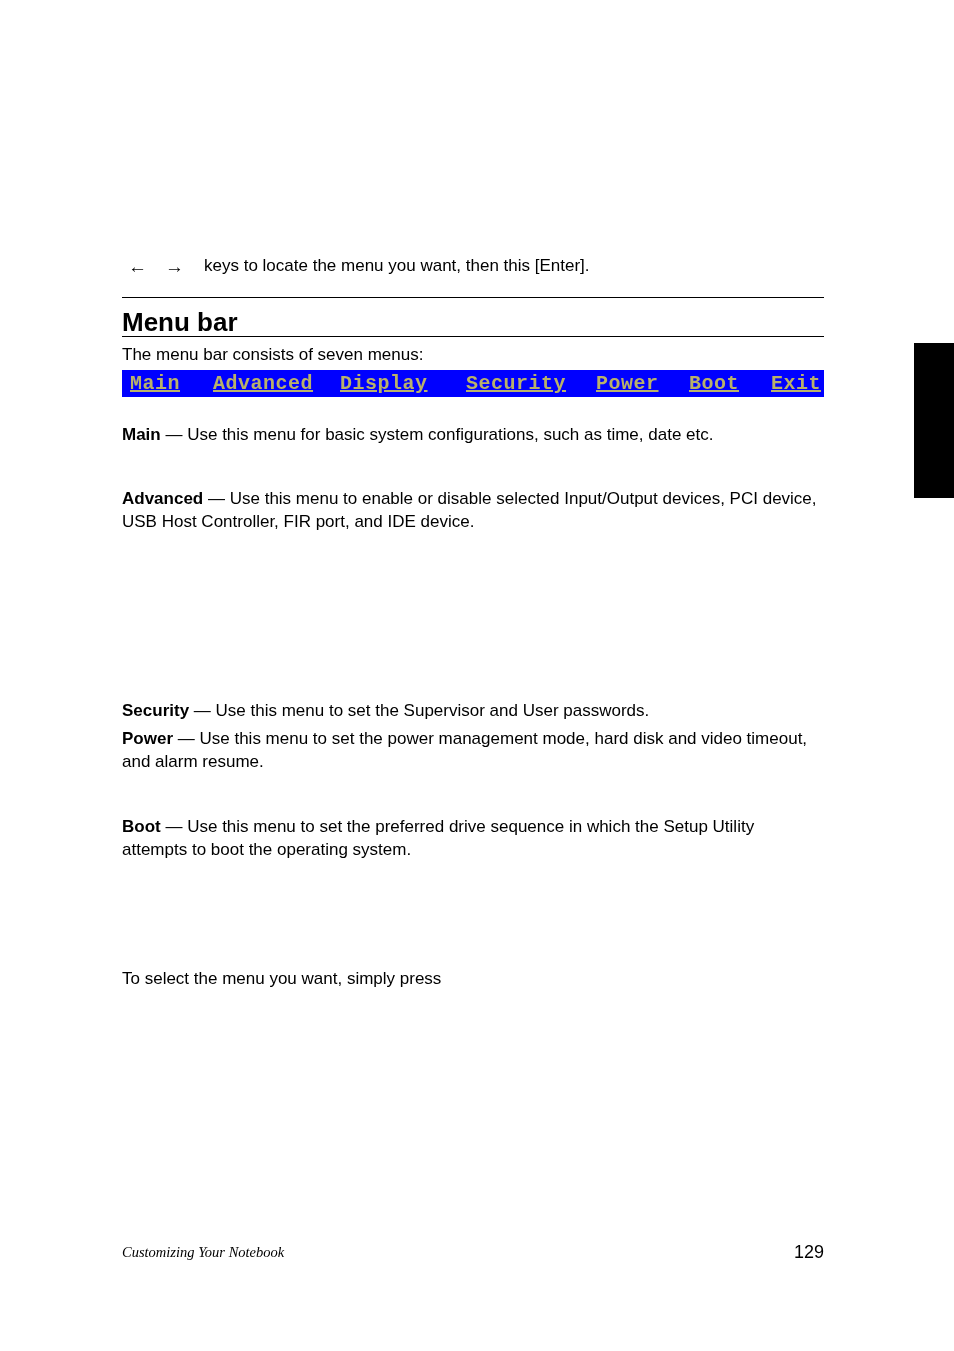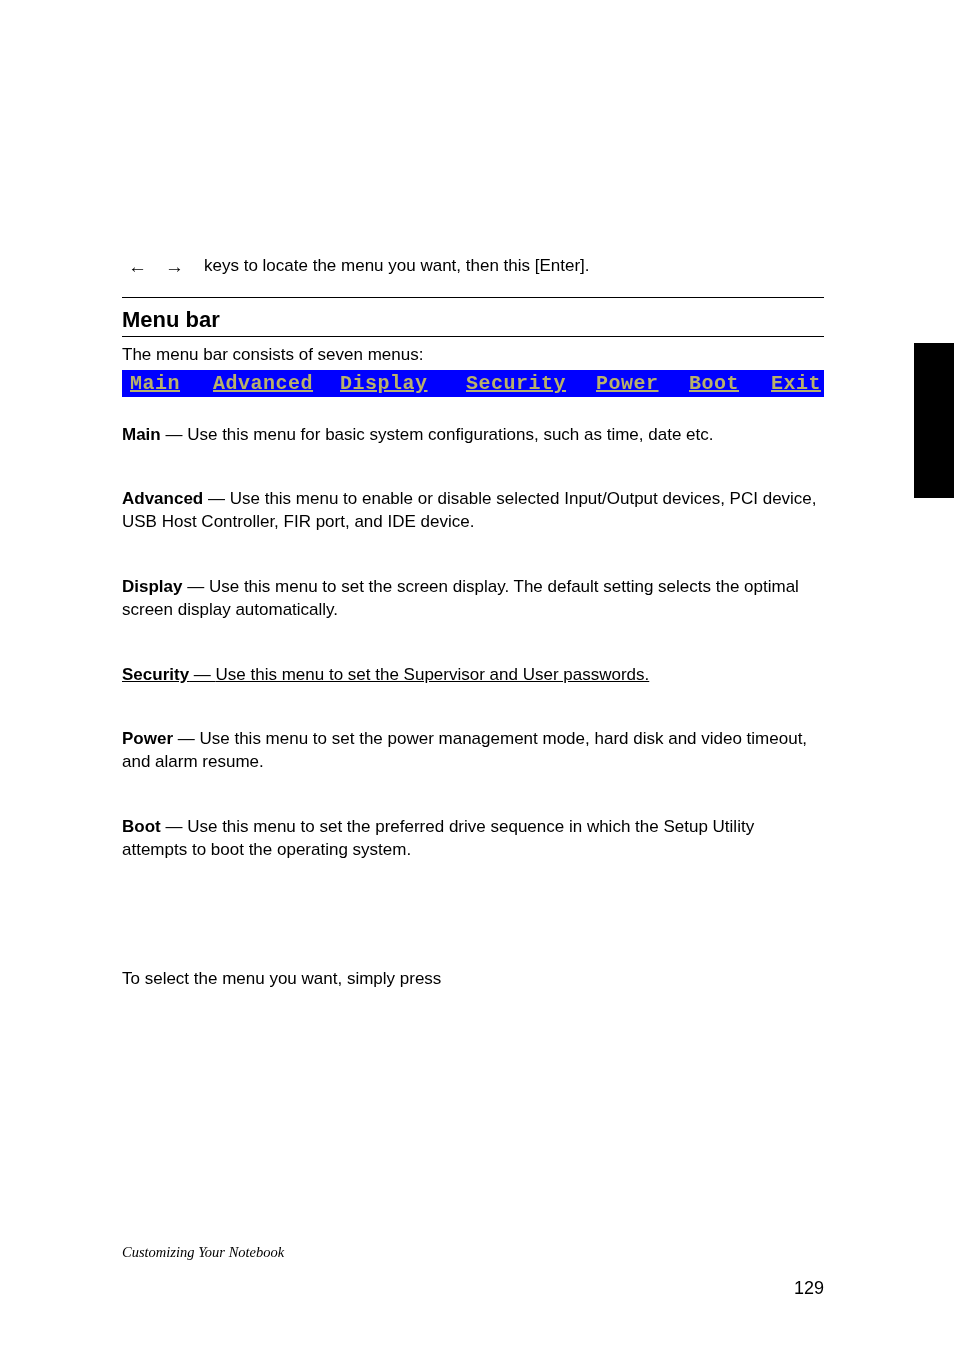--- a/index.html
+++ b/index.html
@@ -8,35 +8,35 @@
   .black-tab { position: absolute; top: 343px; right: 0; width: 40px; height: 155px; background: #000; }
   .line-item { position: absolute; left: 122px; width: 700px; font-size: 17px; line-height: 1.35; }
   .arrows { position: absolute; left: 128px; top: 256px; font-size: 19px; }
   .arrow-gap { display: inline-block; width: 18px; }
   .key-text { position: absolute; left: 204px; top: 255px; font-size: 17px; width: 620px; line-height: 1.35; }
   .hr { position: absolute; left: 122px; width: 702px; height: 0; border-top: 1px solid #000; }
   .heading { position: absolute; left: 122px; font-weight: 700; }
   .bios-bar { position: absolute; left: 122px; top: 370px; width: 702px; height: 27px; background: #0000ff; }
   .bios-cell { position: absolute; top: 0; height: 27px; display: flex; align-items: center; font-family: 'Courier New', Courier, monospace; font-weight: 700; font-size: 20px; color: #b9b16a; text-decoration: underline; letter-spacing: 0.5px; }
   .footer-title { position: absolute; left: 122px; font-style: italic; font-size: 14.5px; font-family: 'Times New Roman', Times, serif; }
-  .footer-right { position: absolute; right: 130px; font-size: 18px; margin-top: 36px; }
+  .footer-right { position: absolute; right: 130px; font-size: 18px; }
 </style>
 </head>
 <body>
 
 <div class="page">
 
   <div class="arrows">
     <span>←</span><span class="arrow-gap"></span><span>→</span>
   </div>
   <div class="key-text">keys to locate the menu you want, then this [Enter].</div>
 
   <div class="hr" style="top:297px;"></div>
 
-  <div class="heading" style="top:307px; font-size:22px;">Menu bar</div>
+  <div class="heading" style="top:307px; font-size:26px;">Menu bar</div>
 
   <div class="hr" style="top:336px;"></div>
 
   <div class="line-item" style="top:344px;">The menu bar consists of seven menus:</div>
 
   <div class="bios-bar">
     <div class="bios-cell" style="left:8px;">Main</div>
     <div class="bios-cell" style="left:91px;">Advanced</div>
     <div class="bios-cell" style="left:218px;">Display</div>
     <div class="bios-cell" style="left:344px;">Security</div>
@@ -46,25 +46,22 @@
   </div>
 
   <div class="line-item" style="top:488px;">
     <b>Advanced</b> — <span>Use this menu to enable or disable selected Input/Output devices, PCI device, USB Host Controller, FIR port, and IDE device.</span>
   </div>
 
   <div class="line-item" style="top:424px;">
     <b>Main</b> — <span>Use this menu for basic system configurations, such as time, date etc.</span>
   </div>
 
-  <div class="line-item" style="top:576px;">
-    <b>Display</b> — <span>Use this menu to set the screen display. The default setting selects the optimal screen display automatically.</span>
-  </div>
 
-  <div class="line-item" style="top:664px;text-decoration:underline;">
+  <div class="line-item" style="top:700px;">
     <b>Security</b> — <span>Use this menu to set the Supervisor and User passwords.</span>
   </div>
 
   <div class="line-item" style="top:728px;">
     <b>Power</b> — <span>Use this menu to set the power management mode, hard disk and video timeout, and alarm resume.</span>
   </div>
 
   <div class="line-item" style="top:816px;">
     <b>Boot</b> — <span>Use this menu to set the preferred drive sequence in which the Setup Utility attempts to boot the operating system.</span>
   </div>

